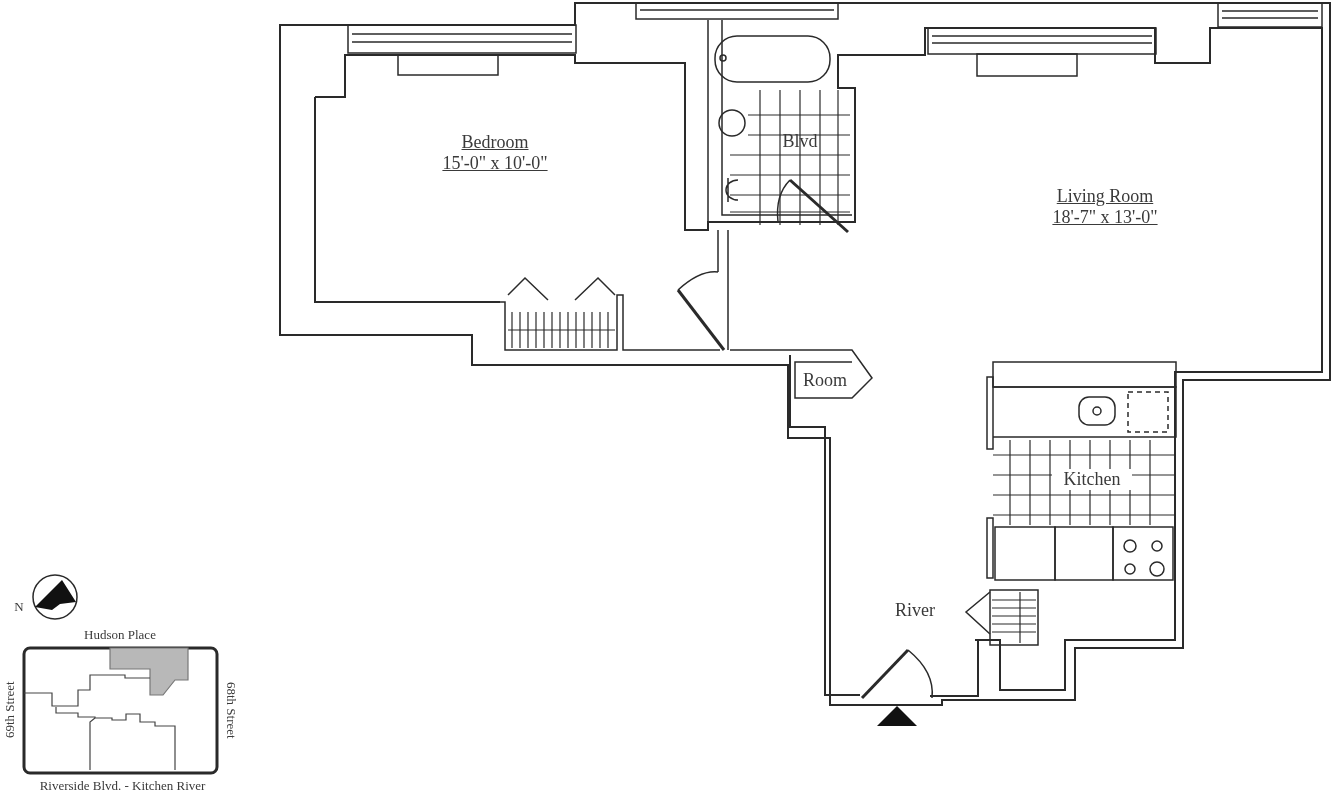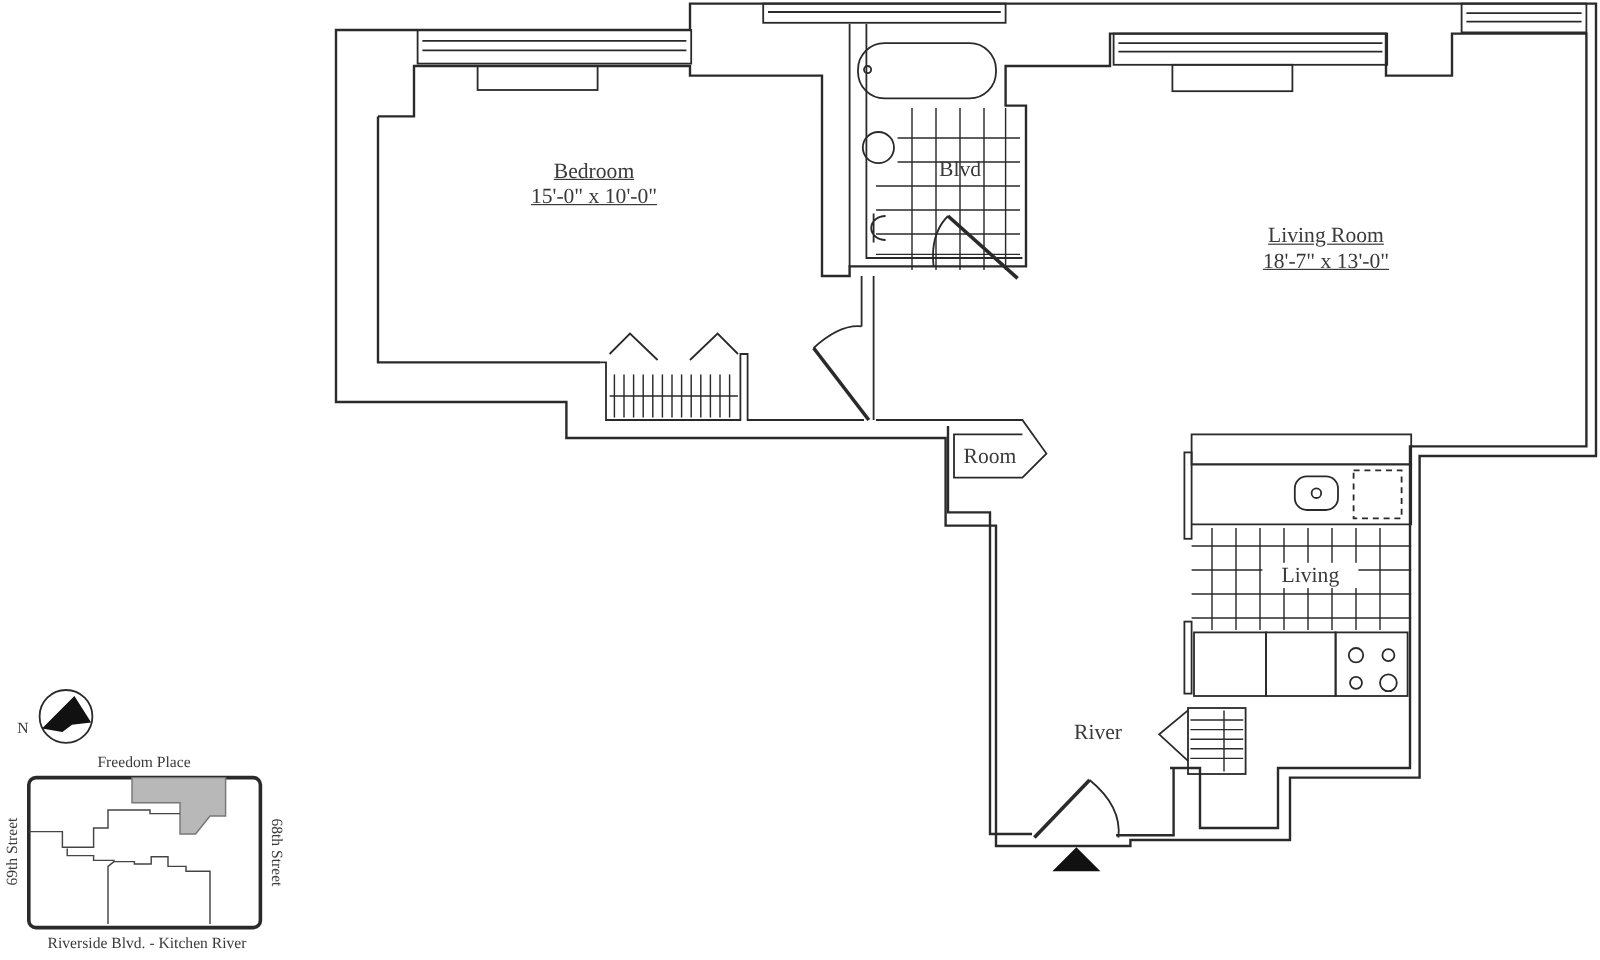--- a/index.html
+++ b/index.html
@@ -163,24 +163,24 @@
 <div class="lbl" style="left:1010px; top:186px; width:190px;text-decoration:underline;">
   <div class="room-name">Living Room</div>
   <div class="room-dim">18'-7" x 13'-0"</div>
 </div>
 
 <div class="lbl" style="left:796px; top:370px; width:58px;">
   <div class="room-name">Room</div>
 </div>
 
 <div class="lbl" style="left:1052px; top:469px; width:80px; background:#fff;">
-  <div class="room-name">Living</div>
+  <div class="room-name">Kitchen</div>
 </div>
 
 <div class="lbl" style="left:880px; top:600px; width:70px;">
   <div class="room-name">River</div>
 </div>
 
 <div class="lbl small" style="left:12px; top:600px; width:14px;">N</div>
-<div class="lbl small" style="left:50px; top:628px; width:140px;">Freedom Place</div>
+<div class="lbl small" style="left:50px; top:628px; width:140px;">Hudson Place</div>
 <div class="lbl small vert-l" style="left:3px; top:665px; height:90px;">69th Street</div>
 <div class="lbl small vert" style="left:223px; top:665px; height:90px;">68th Street</div>
 <div class="lbl small" style="left:5px; top:779px; width:235px;">Riverside Blvd. - Kitchen River</div>
 
 </body></html>

